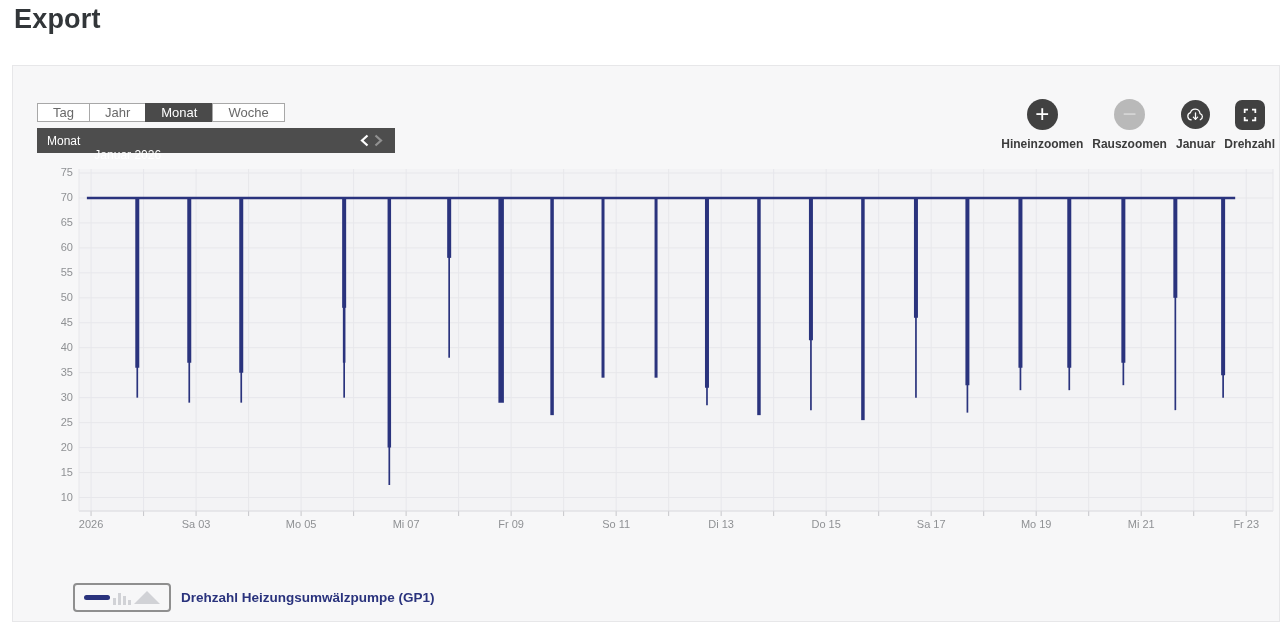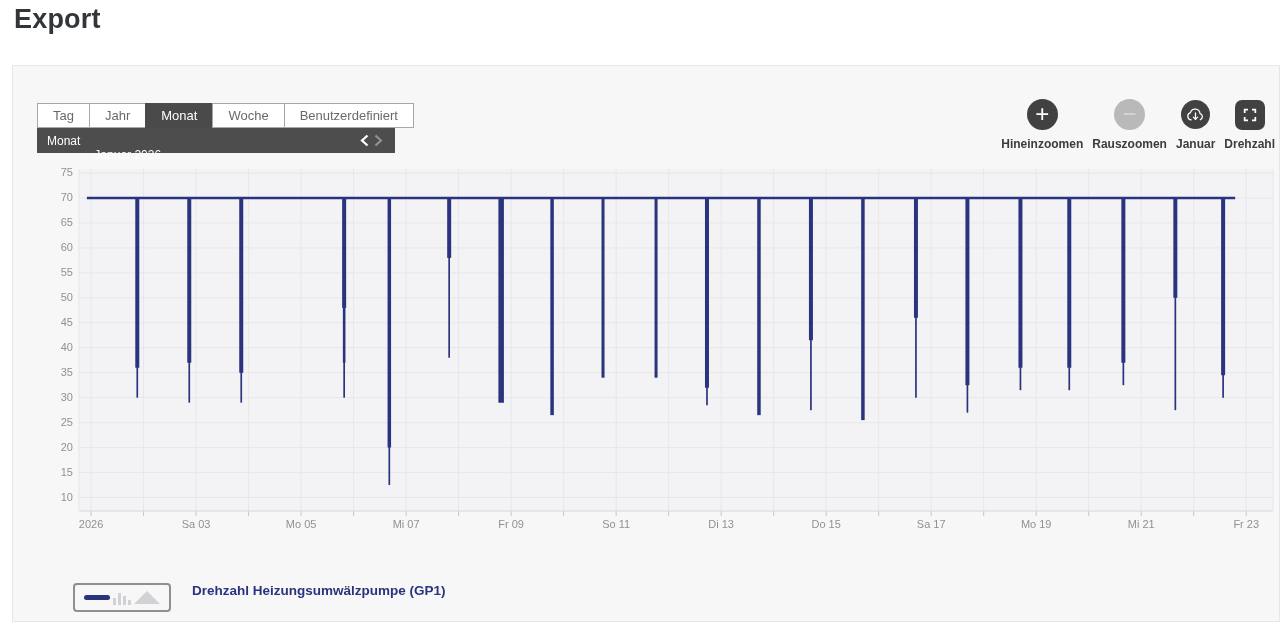--- a/index.html
+++ b/index.html
@@ -5,21 +5,21 @@
   * { margin:0; padding:0; box-sizing:border-box; }
   html,body { width:1280px; height:622px; background:#ffffff; overflow:hidden;
     font-family:"Liberation Sans", sans-serif; }
   .page-title { position:absolute; left:14px; top:4px; font-size:27px; font-weight:700;
     color:#323639; letter-spacing:.2px; }
   .panel { position:absolute; left:12px; top:65px; width:1268px; height:557px;
     background:#f7f7f8; border:1px solid #e7e7e9; }
 
   
   .tabs { position:absolute; left:24px; top:37px; display:flex; }
-  .tab { height:25px; padding:0 15px; background:#ffffff; border:1px solid #a8a8a8;
+  .tab { height:19px; padding:0 15px; background:#ffffff; border:1px solid #a8a8a8;
     margin-left:-1px; font-size:13px; color:#696969; display:flex; align-items:center;
     cursor:pointer; font-family:inherit; }
   .tab:first-child { margin-left:0; }
   .tab.active { background:#4a4a4a; border-color:#4a4a4a; color:#ffffff; }
   .period-bar { position:absolute; left:24px; top:62px; width:358px; height:25px;
     background:#4d4d4d; color:#ffffff; display:flex; align-items:center;
     padding:0 10px; font-size:12px; }
   .period-value { margin-left:14px;margin-top:29px; }
   .period-spacer { flex:1; }
   .chev { width:14px; height:14px; display:flex; align-items:center; justify-content:center; cursor:pointer; }
@@ -36,41 +36,40 @@
     display:flex; align-items:center; justify-content:center; cursor:pointer; font-family:inherit; }
   .rbtn .glyph { font-size:24px; line-height:1; font-weight:400; margin-top:-2px; }
   .rbtn.disabled { background:#b9b9b9; color:#d6d6d6; cursor:default; }
   .sqbtn { width:30px; height:30px; border:none; border-radius:7px; background:#414141;
     display:flex; align-items:center; justify-content:center; cursor:pointer; }
 
   
   #chart { position:absolute; left:38px; top:100px; }
 
   
-  .legend { position:absolute; left:60px; top:517px; display:flex; gap:21px; }
+  .legend { position:absolute; left:60px; top:517px; display:flex; align-items:center; gap:10px; }
   .type-selector { width:98px; height:29px; border:2px solid #8f8f8f; border-radius:4px;
     display:flex; align-items:center; justify-content:space-between; padding:0 9px; cursor:pointer; }
   .t-line { width:26px; height:5px; border-radius:3px; background:#2a337d; }
   .t-area { width:0; height:0; border-left:13px solid transparent; border-right:13px solid transparent;
     border-bottom:13px solid #d1d2d6; }
   .legend-label { font-size:13.5px; font-weight:700; color:#2a337d; }
 </style>
 </head>
 <body>
 
 <h1 class="page-title">Export</h1>
 
 <div class="panel">
 
   <div class="tabs" id="tabs">
       <button class="tab">Tag</button>
       <button class="tab">Jahr</button>
       <button class="tab active">Monat</button>
       <button class="tab">Woche</button>
-      <button class="tab">Benutzerdefiniert</button>
     </div>
 
   <div class="period-bar">
     <span>Monat</span>
     <span class="period-value">Januar 2026</span>
     <span class="period-spacer"></span>
     <span class="chev" id="prevBtn">
       <svg width="9" height="13" viewBox="0 0 9 13">
         <polyline points="7.5,1.5 2,6.5 7.5,11.5" fill="none" stroke="#ffffff" stroke-width="2.2"></polyline>
       </svg>

